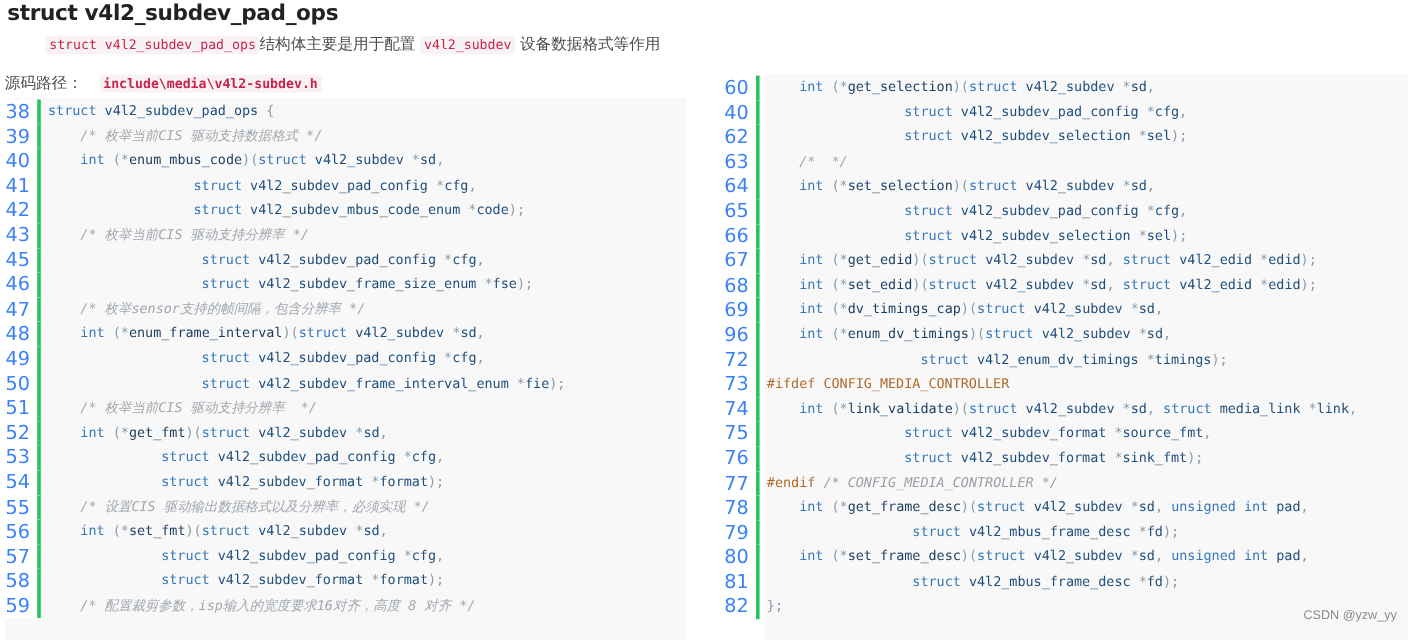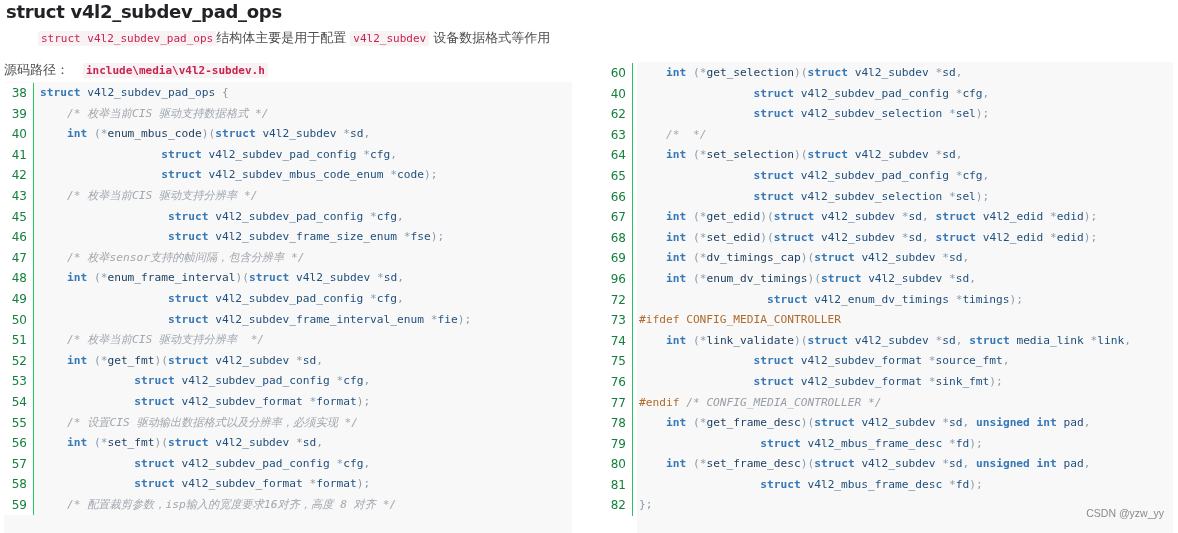--- a/index.html
+++ b/index.html
@@ -46,28 +46,28 @@
       padding-top: 1px;
     }
     .code-left { left: 4px; top: 82px; width: 568px; height: 451px; }
     .code-right { left: 603px; top: 62px; width: 570px; height: 471px; background: #ffffff; }
     .code-right .bg { position:absolute; left:34px; right:0; top:0; bottom:0; background:#f8f8f8; }
     .line {
       display: flex; white-space: pre; position: relative; height: 20.6px;
     }
     .ln {
       width: 30px; text-align: right; padding-right: 6px;
-      color: #15803d; font-family: "DejaVu Sans", sans-serif; font-size: 12px;
-      border-right: 1px solid #22c55e;
+      color: #3b82f6; font-family: "DejaVu Sans", sans-serif; font-size: 16px;
+      border-right: 3px solid #22c55e;
       background: #ffffff;
       flex: none;
     }
     .code-left .ln { background: #ffffff; }
     .src { padding-left: 6px; color: #3b6ea5; flex: 1; }
-    .kw { color: #3778b7; font-weight: bold; }
+    .kw { color: #3778b7; }
     .id { color: #1f4f7d; }
     .fn { color: #1a3d5f; }
     .pn { color: #8a9aa9; }
     .cm { color: #a0a7ae; font-style: italic; }
     .pp { color: #b06a2c; margin-top: 36px; }
     .ppc { color: #999fa6; font-style: italic; }
     .watermark {
       position: absolute; right: 14px; bottom: 14px;
       font-size: 10.5px; color: #8a8a8a;
       font-family: "Liberation Sans", sans-serif;

